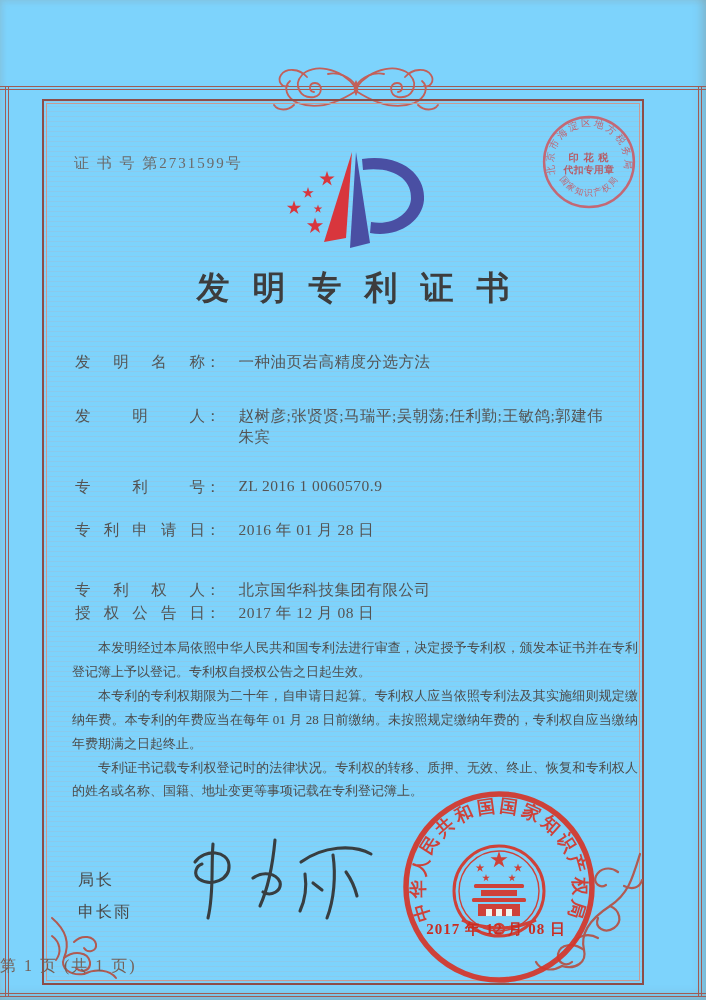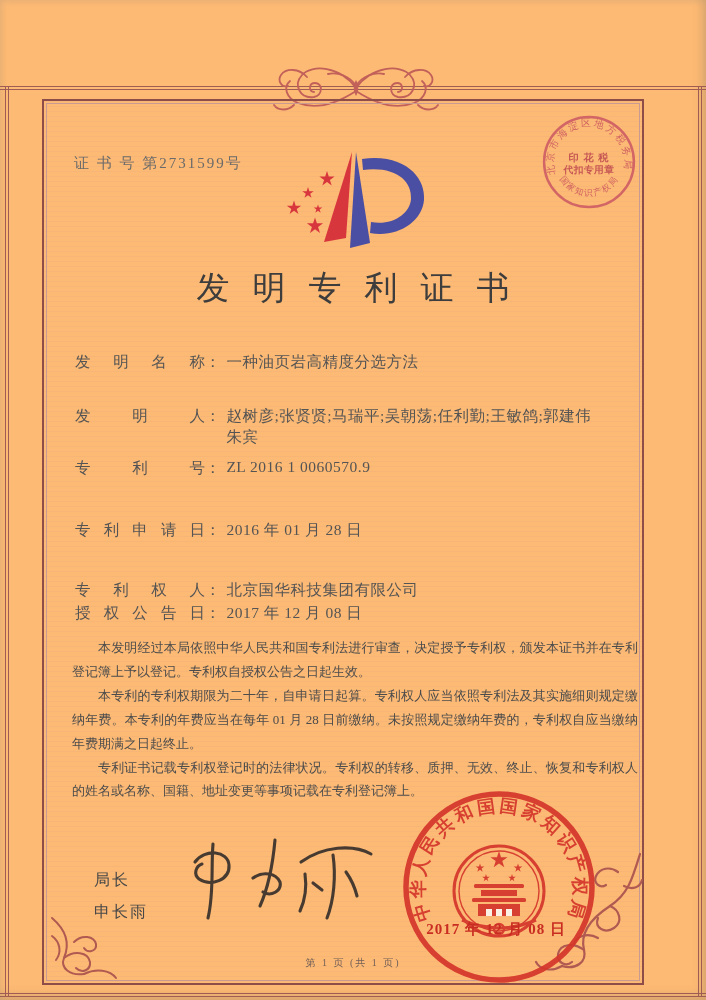--- a/index.html
+++ b/index.html
@@ -1,21 +1,21 @@
 <!DOCTYPE html>
 <html><head>
 <meta charset="utf-8">
 <style>
   * { margin:0; padding:0; box-sizing:border-box; }
   html,body { background:#e9e6e0; }
   body { font-family:"Liberation Serif","DejaVu Serif",serif; }
 
   .photo {
     position:relative; width:706px; height:1000px; margin:0 auto;
-    background:#fdba74;
+    background:#7dd3fc;
     box-shadow: inset -4px -5px 10px rgba(125,110,95,.28), inset 2px 2px 6px rgba(160,150,135,.18);
     overflow:hidden;
   }
 
   
   .outer-line { position:absolute; background:transparent; }
   .outer-line.h { height:4px; border-top:1px solid #9f5c55; border-bottom:1px solid #9f5c55; }
   .outer-line.v { width:4px; border-left:1px solid #9f5c55; border-right:1px solid #9f5c55; }
 
   
@@ -30,53 +30,53 @@
   .cert-no {
     position:absolute; left:74px; top:154px; font-size:15px; letter-spacing:2px;
     color:#6a6a6a;
   }
 
   .logo { position:absolute; left:268px; top:146px; width:172px; height:116px; }
 
   .title {
     position:absolute; left:0; top:266px; width:100%;
     text-align:center; font-size:33px; color:#3d3d3d;
-    letter-spacing:23px; text-indent:23px; font-weight:400;
+    letter-spacing:23px; text-indent:23px; font-weight:700;
   }
 
   .field { position:absolute; left:75px; width:560px; font-size:15.5px; color:#545454; }
   .flabel {
     display:inline-block; width:130px; vertical-align:top;
     text-align:justify; text-align-last:justify; text-justify:inter-character;
   }
   .fcolon { vertical-align:top; }
-  .fvalue { display:inline-block; vertical-align:top; margin-left:2px; max-width:400px; letter-spacing:.5px; }
+  .fvalue { display:inline-block; vertical-align:top; margin-left:14px; max-width:400px; letter-spacing:.5px; }
   .fvalue .v2 { display:block; }
 
   .body-text {
     position:absolute; left:72px; top:636px; width:566px;
     font-size:13px; line-height:1.84; color:#4c4c4c; text-align:justify;
   }
   .body-text p { margin:0; text-indent:2em; }
 
-  .signer { position:absolute; left:94px; top:864px; font-size:16px; line-height:32px; color:#484848; letter-spacing:2px; }
+  .signer { position:absolute; left:78px; top:864px; font-size:16px; line-height:32px; color:#484848; letter-spacing:2px; }
 
   .signature { position:absolute; left:183px; top:828px; width:202px; height:102px; }
 
   .seal { position:absolute; left:400px; top:788px; width:198px; height:198px; opacity:.93; }
   .seal-date {
     position:absolute; left:406px; top:920px; width:180px; text-align:center;
     color:#c92d22; font-size:15px; font-weight:600; letter-spacing:1px; z-index:5;
   }
 
   .tax-stamp { position:absolute; left:540px; top:113px; width:98px; height:98px; opacity:.88; }
 
   .footer {
-    position:absolute; left:0; top:956px; width:100%; text-align:center;
-    font-size:10px; color:#746057; letter-spacing:2px;
+    position:absolute; left:0; top:956px; width:100%; 
+    font-size:16px; color:#746057; letter-spacing:2px;
   }
 
   .ornament { position:absolute; }
   svg text { font-family:"Liberation Serif","DejaVu Serif",serif; }
 </style>
 </head>
 <body>
 
 <div class="photo">
 
@@ -150,21 +150,21 @@
   <div class="field" style="top:352px;">
     <span class="flabel">发明名称</span><span class="fcolon">：</span>
     <span class="fvalue">一种油页岩高精度分选方法</span>
   </div>
 
   <div class="field" style="top:406px;">
     <span class="flabel">发明人</span><span class="fcolon">：</span>
     <span class="fvalue"><span>赵树彦;张贤贤;马瑞平;吴朝荡;任利勤;王敏鸽;郭建伟</span><span class="v2">朱宾</span></span>
   </div>
 
-  <div class="field" style="top:458px;">
+  <div class="field" style="top:477px;">
     <span class="flabel">专利号</span><span class="fcolon">：</span>
     <span class="fvalue">ZL 2016 1 0060570.9</span>
   </div>
 
   <div class="field" style="top:520px;">
     <span class="flabel">专利申请日</span><span class="fcolon">：</span>
     <span class="fvalue">2016 年 01 月 28 日</span>
   </div>
 
   <div class="field" style="top:580px;">

